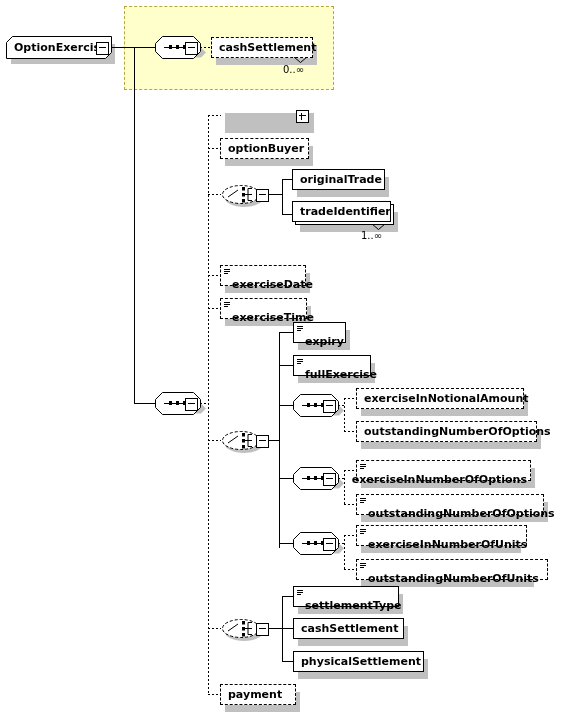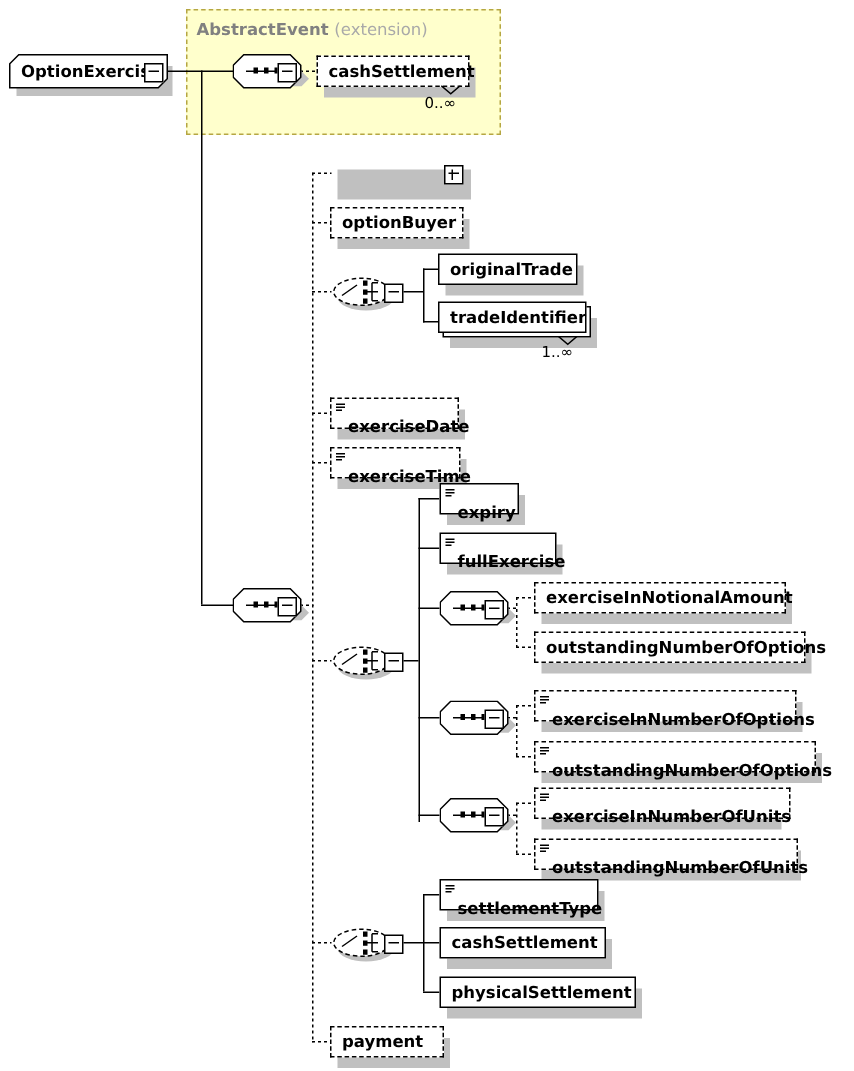--- a/index.html
+++ b/index.html
@@ -61,24 +61,20 @@
   .dash-v{position:absolute;width:1px;z-index:1;
      background-image:linear-gradient(to bottom,#000 0,#000 2px,transparent 2px,transparent 4px);
      background-size:1px 4px;background-repeat:repeat-y;}
 </style>
 </head>
 <body>
 
 <div id="canvas">
 
   <div class="ext-panel" style="left:124px;top:6px;width:210px;height:84px;"></div>
-  <div class="ext-title" style="left:131px;top:13px;">
-    <span>AbstractEvent</span>
-    <span class="sub">(extension)</span>
-  </div>
 
   <div class="shadow" style="left:11px;top:44px;width:104px;height:20px;"></div>
   <svg class="rootborder" style="left:6px;top:36px;" width="106" height="24">
     <polygon points="6.5,0.5 105.5,0.5 105.5,16.5 99.5,22.5 0.5,22.5 0.5,6.5" fill="#ffffff" stroke="#000000" stroke-width="1"></polygon>
   </svg>
   <div class="root" style="left:6px;top:36px;width:106px;height:23px;background:transparent;border:0;">
     <span class="label">OptionExercise</span>
   </div>
   <div class="minusbtn" style="left:96px;top:42px;"></div>
 
@@ -282,21 +278,21 @@
       <rect x="28" y="9" width="3" height="4" fill="#000"></rect>
     </svg>
   </div>
   <div class="minusbtn" style="left:323px;top:473px;"></div>
   <div class="dash-h" style="left:334px;top:478px;width:10px;"></div>
   <div class="dash-v" style="left:344px;top:470px;height:35px;"></div>
   <div class="dash-h" style="left:344px;top:470px;width:12px;"></div>
   <div class="dash-h" style="left:344px;top:504px;width:12px;"></div>
 
   <div class="shadow" style="left:361px;top:468px;width:174px;height:20px;"></div>
-  <div class="nodebox dashed" style="left:356px;top:460px;width:175px;height:21px;">
+  <div class="nodebox dashed" style="left:356px;top:460px;width:175px;height:21px;justify-content:flex-end;">
     <span class="stg">
         <i></i>
         <i></i>
         <i></i>
       </span>
     <span class="label simple">exerciseInNumberOfOptions</span>
   </div>
 
   <div class="shadow" style="left:361px;top:502px;width:187px;height:20px;"></div>
   <div class="nodebox dashed" style="left:356px;top:494px;width:188px;height:21px;">
@@ -328,21 +324,21 @@
   <div class="nodebox dashed" style="left:356px;top:525px;width:171px;height:21px;">
     <span class="stg">
         <i></i>
         <i></i>
         <i></i>
       </span>
     <span class="label simple">exerciseInNumberOfUnits</span>
   </div>
 
   <div class="shadow" style="left:361px;top:567px;width:173px;height:20px;"></div>
-  <div class="nodebox dashed" style="left:356px;top:559px;width:176px;height:21px;">
+  <div class="nodebox dashed" style="left:356px;top:559px;width:192px;height:21px;">
     <span class="stg">
         <i></i>
         <i></i>
         <i></i>
       </span>
     <span class="label simple">outstandingNumberOfUnits</span>
   </div>
 
   <div class="dash-h" style="left:208px;top:628px;width:13px;"></div>
   <div class="comp" style="left:221px;top:616px;">

